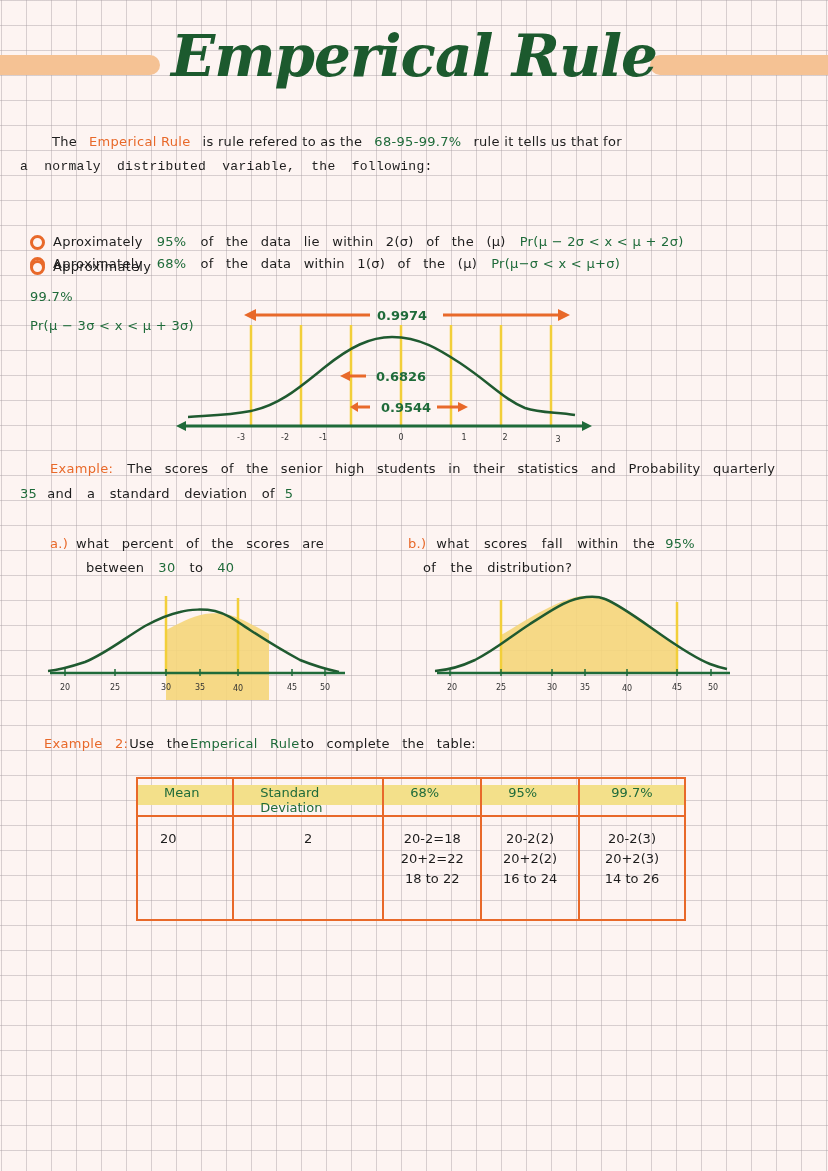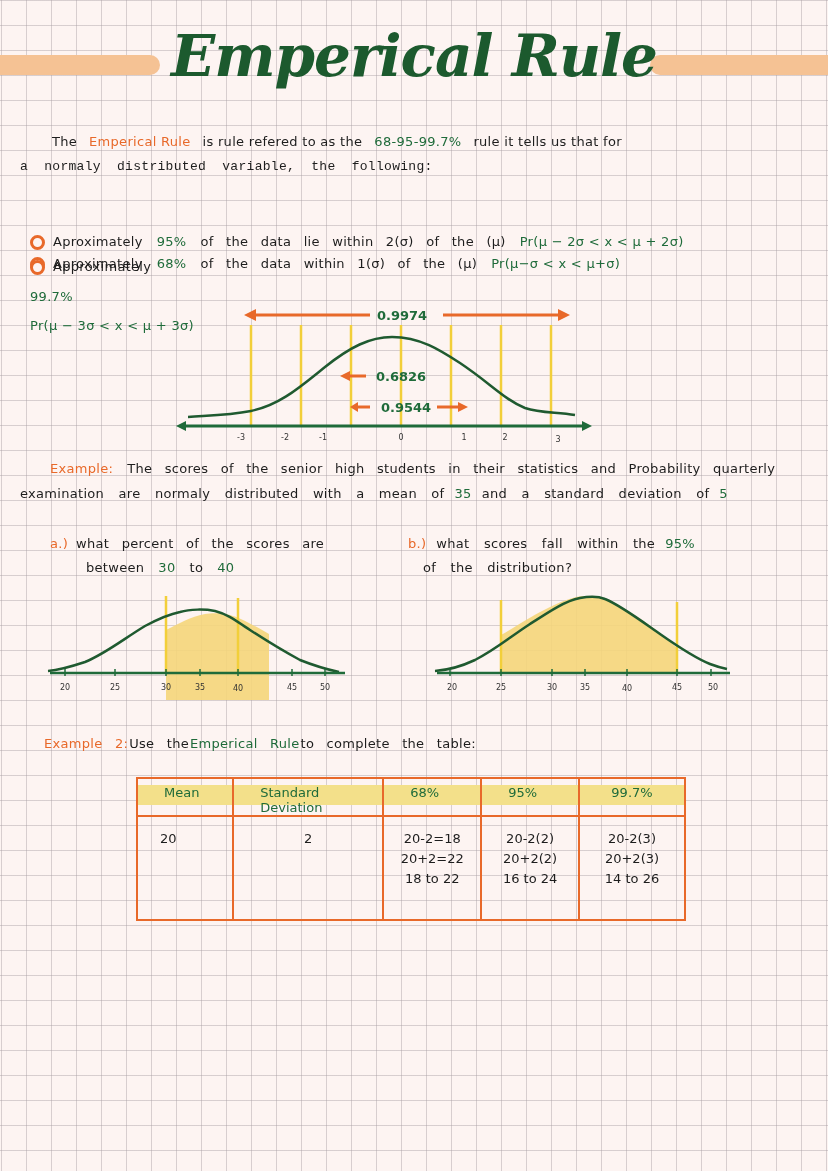--- a/index.html
+++ b/index.html
@@ -121,21 +121,20 @@
     <text x="216" y="86">0.6826</text>
     <text x="221" y="117">0.9544</text>
   </g>
 </svg>
 
 <div class="line hand" style="left:50px; top:461px; word-spacing:8px;">
   <span class="orange">Example:</span>
   <span>The scores of the senior high students in their statistics and Probability quarterly</span>
 </div>
 <div class="line hand" style="left:20px; top:486px; word-spacing:10px; gap:10px;">
-  <span>examination are normaly distributed with a mean of</span>
   <span class="green">35</span>
   <span>and a standard deviation of</span>
   <span class="green">5</span>
 </div>
 
 <div class="line hand" style="left:50px; top:536px; word-spacing:8px; gap:8px;">
   <span class="orange">a.)</span>
   <span>what percent of the scores are</span>
 </div>
 <div class="line hand" style="left:86px; top:560px; gap:14px;">

